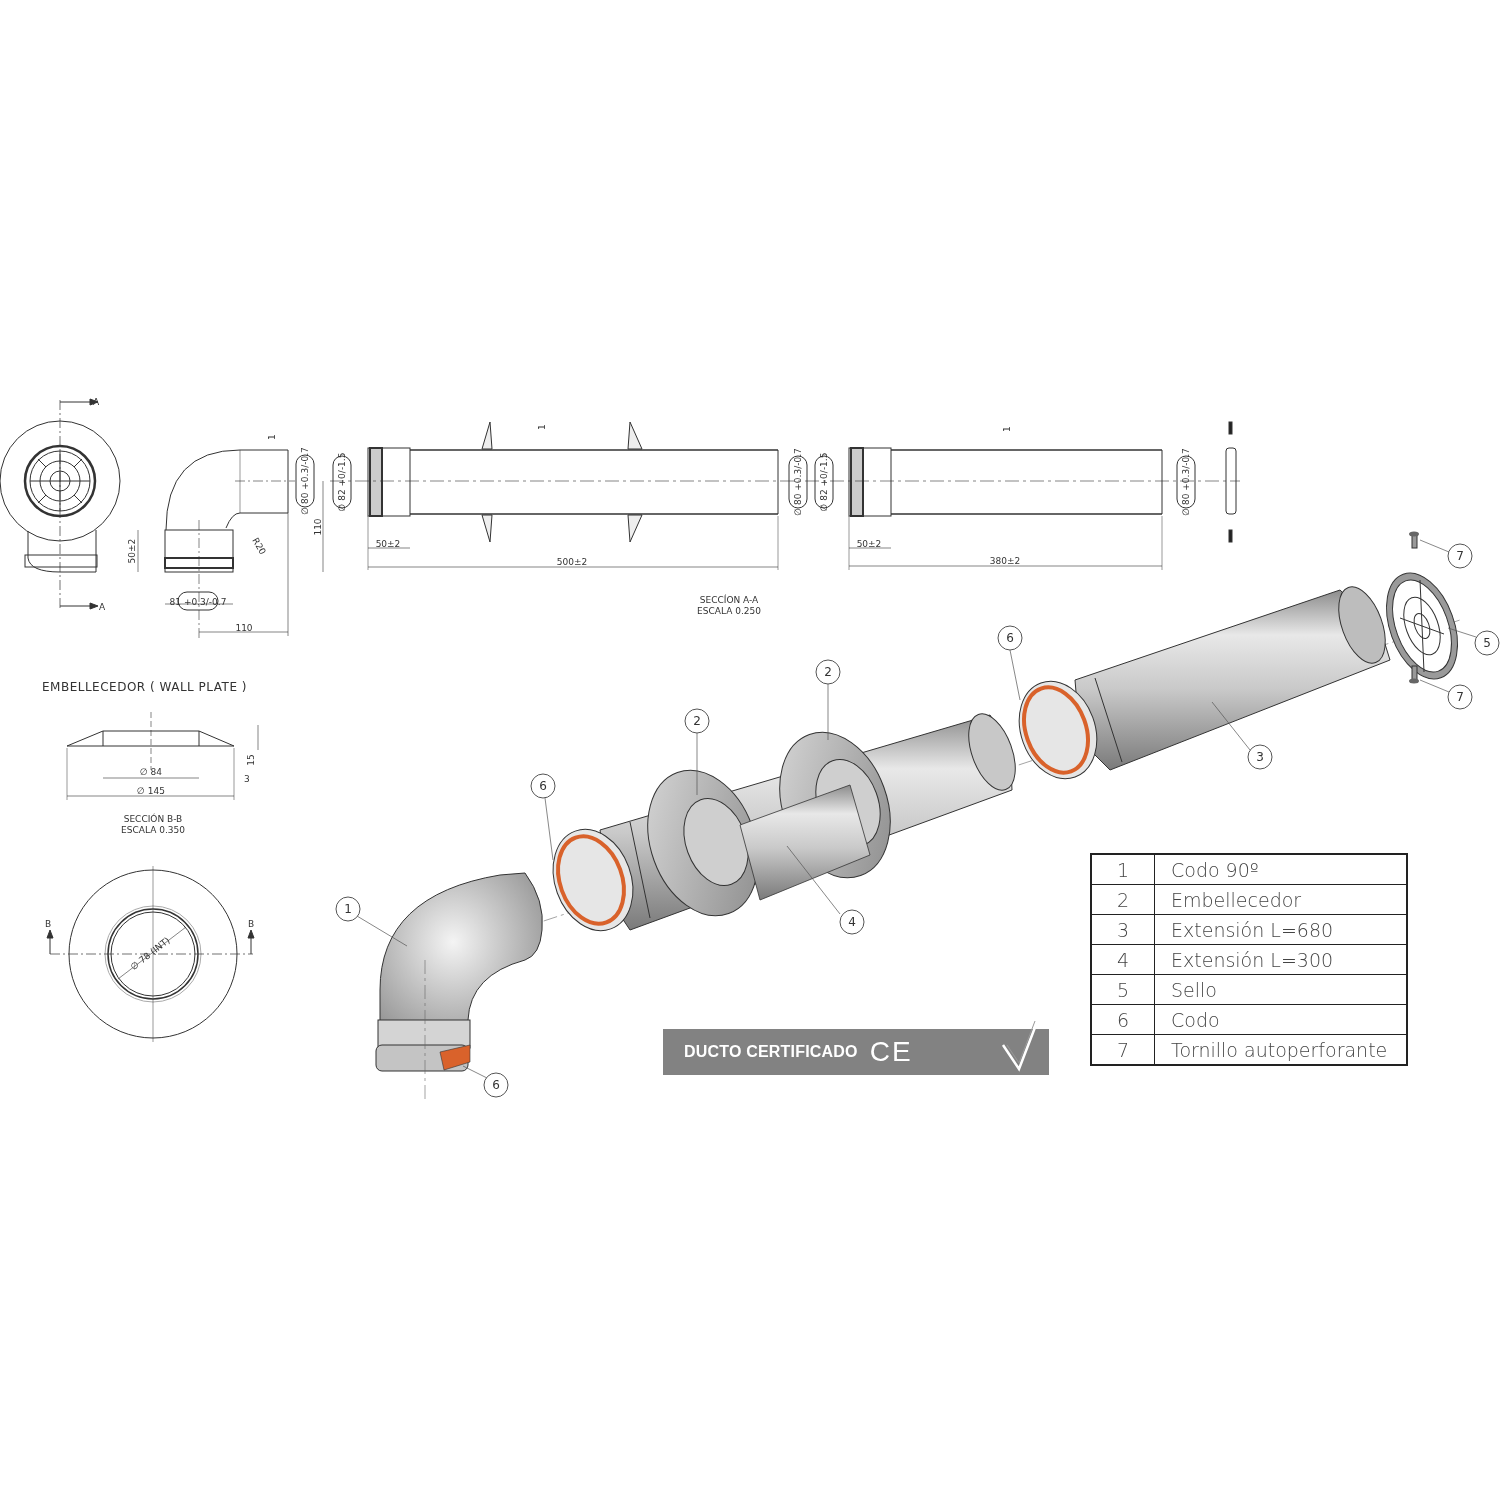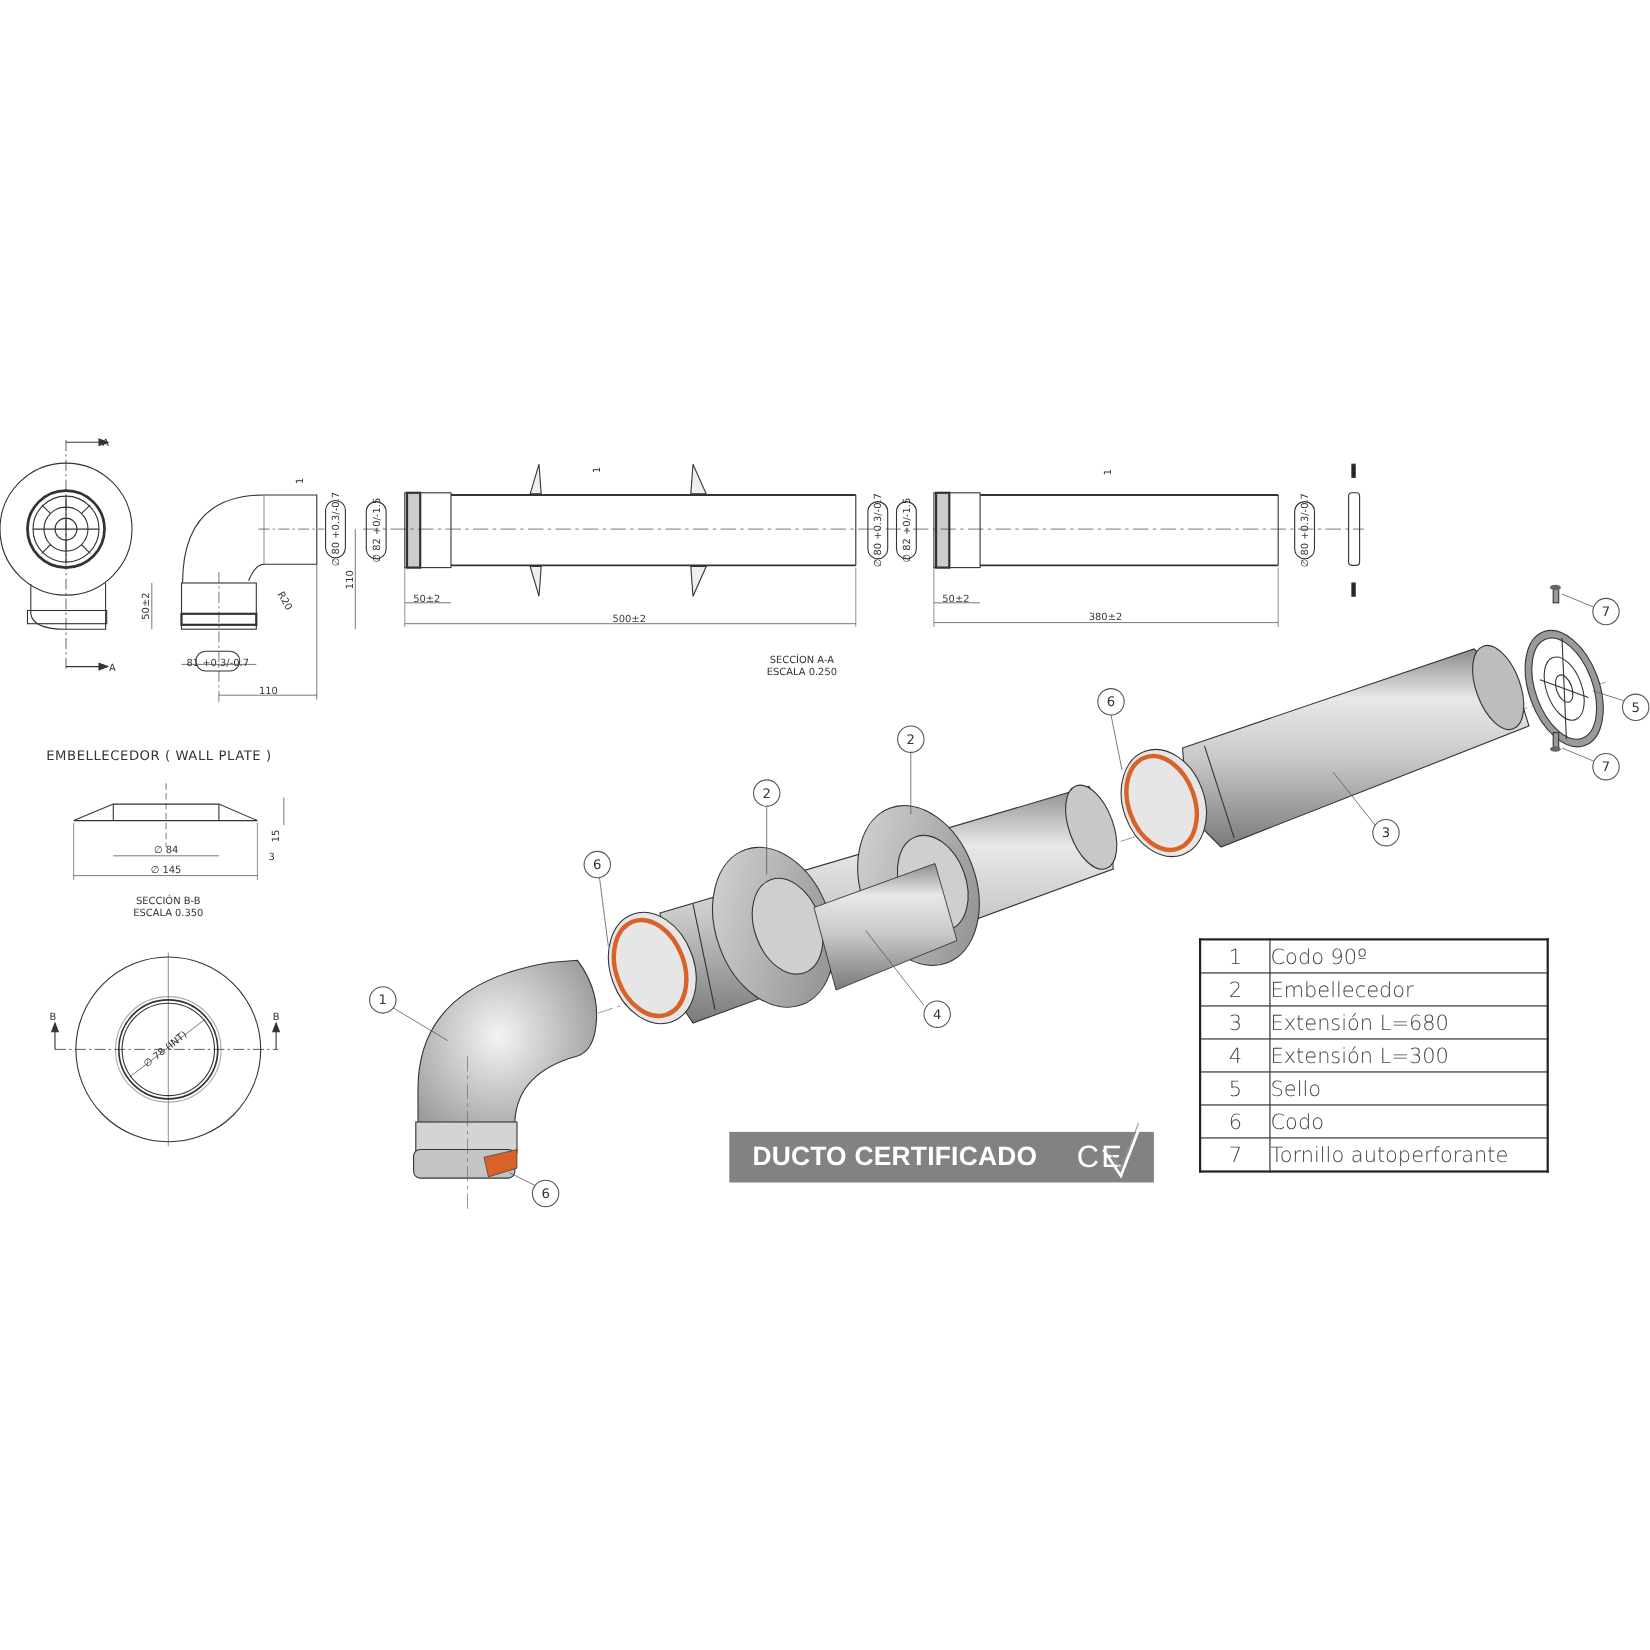--- a/index.html
+++ b/index.html
@@ -5,24 +5,24 @@
   html, body { margin: 0; padding: 0; background: #ffffff; }
   body { width: 1500px; height: 1500px; position: relative; overflow: hidden; font-family: "DejaVu Sans", sans-serif; }
   svg.draw { position: absolute; left: 0; top: 0; }
   .lbl { font-family: "DejaVu Sans", sans-serif; fill: #333; }
   .small { font-size: 9px; }
   .title { font-size: 12px; letter-spacing: 0.5px; }
   .balloon-txt { font-size: 12px; text-anchor: middle; dominant-baseline: central; fill: #333; }
   .parts-table { position: absolute; left: 1090px; top: 853px; width: 318px; border-collapse: collapse; border: 2px solid #222; font-family: "DejaVu Sans", sans-serif; }
   .parts-table td { border: 1px solid #222; height: 29px; padding: 0; font-size: 19px; color: #444; font-weight: 300; }
   .parts-table td.num { width: 62px; text-align: center; }
-  .parts-table td.desc { }
+  .parts-table td.desc { padding-left: 16px; }
   .cert { position: absolute; left: 663px; top: 1029px; width: 386px; height: 46px; background: #828282; display: flex; align-items: center; }
-  .cert-text { color: #fff; font-family: "Liberation Sans", sans-serif; font-weight: bold; font-size: 24px; margin-left: 21px; letter-spacing: 0.2px; }
-  .ce { color: #fff; font-family: "Liberation Sans", sans-serif; font-size: 28px; margin-left: 36px; letter-spacing: 2px; }
+  .cert-text { color: #fff; font-family: "Liberation Sans", sans-serif; font-weight: bold; font-size: 16px; margin-left: 21px; letter-spacing: 0.2px; }
+  .ce { color: #fff; font-family: "Liberation Sans", sans-serif; font-size: 28px; margin-left: 12px; letter-spacing: 2px; }
 </style>
 </head>
 <body>
 
 <svg class="draw" width="1500" height="1500" viewBox="0 0 1500 1500" xmlns="http://www.w3.org/2000/svg">
   <defs>
     <linearGradient id="pipeG" x1="0" y1="0" x2="0" y2="1">
       <stop offset="0" stop-color="#8c8c8c"></stop>
       <stop offset="0.25" stop-color="#e8e8e8"></stop>
       <stop offset="0.55" stop-color="#c9c9c9"></stop>

